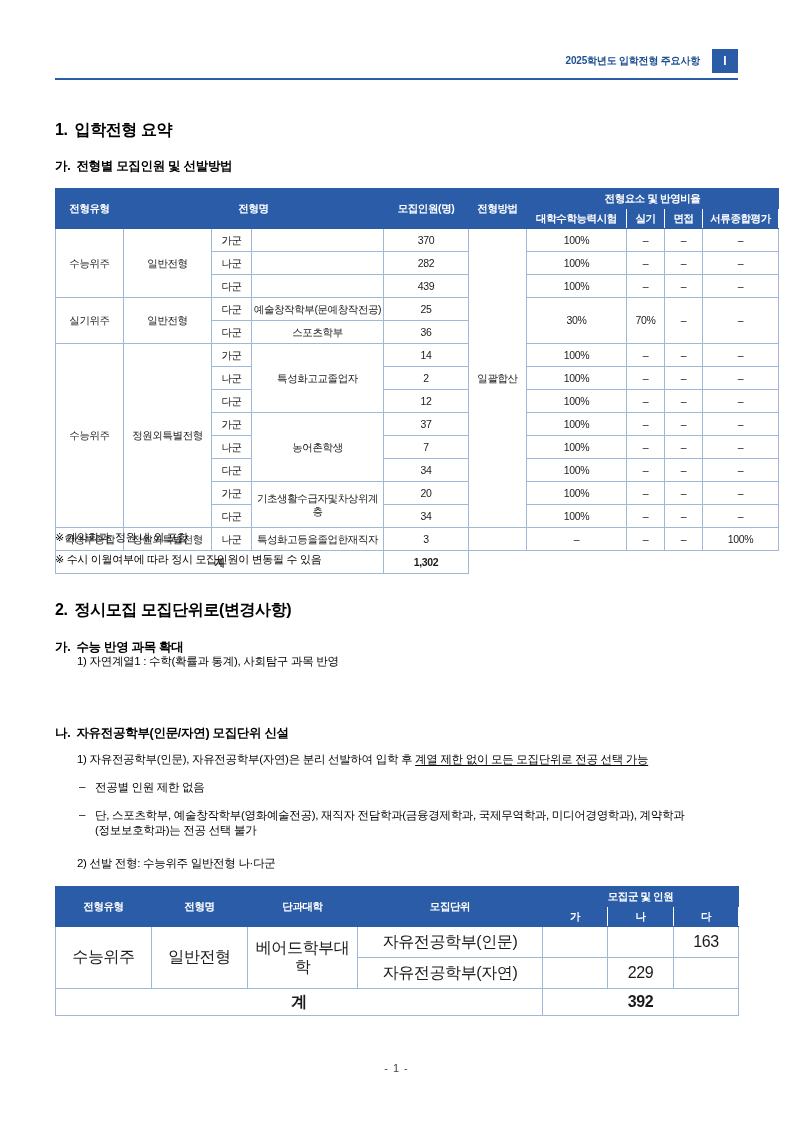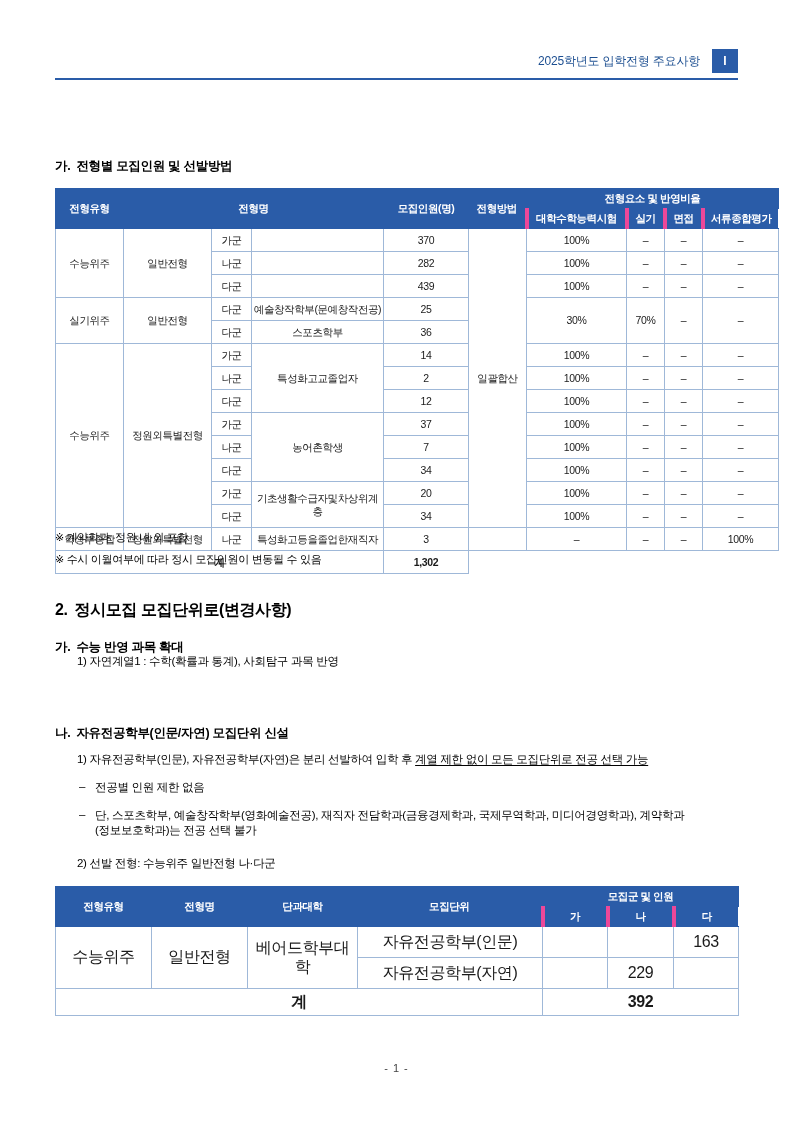--- a/index.html
+++ b/index.html
@@ -30,22 +30,22 @@
     top: 44px;
     left: 55px;
     right: 55px;
     height: 34px;
     display: flex;
     align-items: center;
     justify-content: flex-end;
     gap: 12px;
   }
   .doc-header-title {
-    font-size: 12px;
-    font-weight: normal;
+    font-size: 10px;
+    font-weight: bold;
     color: #1d4f91;
     letter-spacing: -0.2px;
     white-space: nowrap;
   }
   .doc-header-badge {
     width: 26px;
     height: 24px;
     background: #2a5ca8;
     color: #ffffff;
     font-size: 12px;
@@ -130,21 +130,21 @@
   table.tbl th {
     background: #2a5ca8;
     color: #ffffff;
     font-weight: bold;
     text-align: center;
     font-size: 10.5px;
     border-color: #2a5ca8;
     height: 19px;
   }
   table.tbl th.sub {
-    border-left: 4px solid #ec4899;
+    border-left: 1px solid #ec4899;
     border-right: 1px solid #ffffff;
   }
   table.tbl td {
     height: 22px;
     text-align: center;
     color: #1a1a1a;
   }
   td.cl { text-align: left; padding-left: 5px; margin-top: 19px; }
   td.cr { text-align: right; padding-right: 6px; }
   td.blank { border-left-color: transparent; border-right-color: transparent; }
@@ -180,20 +180,25 @@
 <body>
 
 <div class="page">
 
   <div class="doc-header">
     <span class="doc-header-title">2025학년도 입학전형 주요사항</span>
     <span class="doc-header-badge">I</span>
   </div>
   <div class="doc-header-rule"></div>
 
+  <div class="block" style="top:120px;">
+    <div class="h1">
+      <span class="num">1.</span><span>입학전형 요약</span>
+    </div>
+  </div>
 
   <div class="block" style="top:158px;">
     <div class="h2">
       <span class="num">가.</span><span>전형별 모집인원 및 선발방법</span>
     </div>
   </div>
 
   <div class="block" style="top:188px;">
     <table class="tbl">
       <colgroup>

